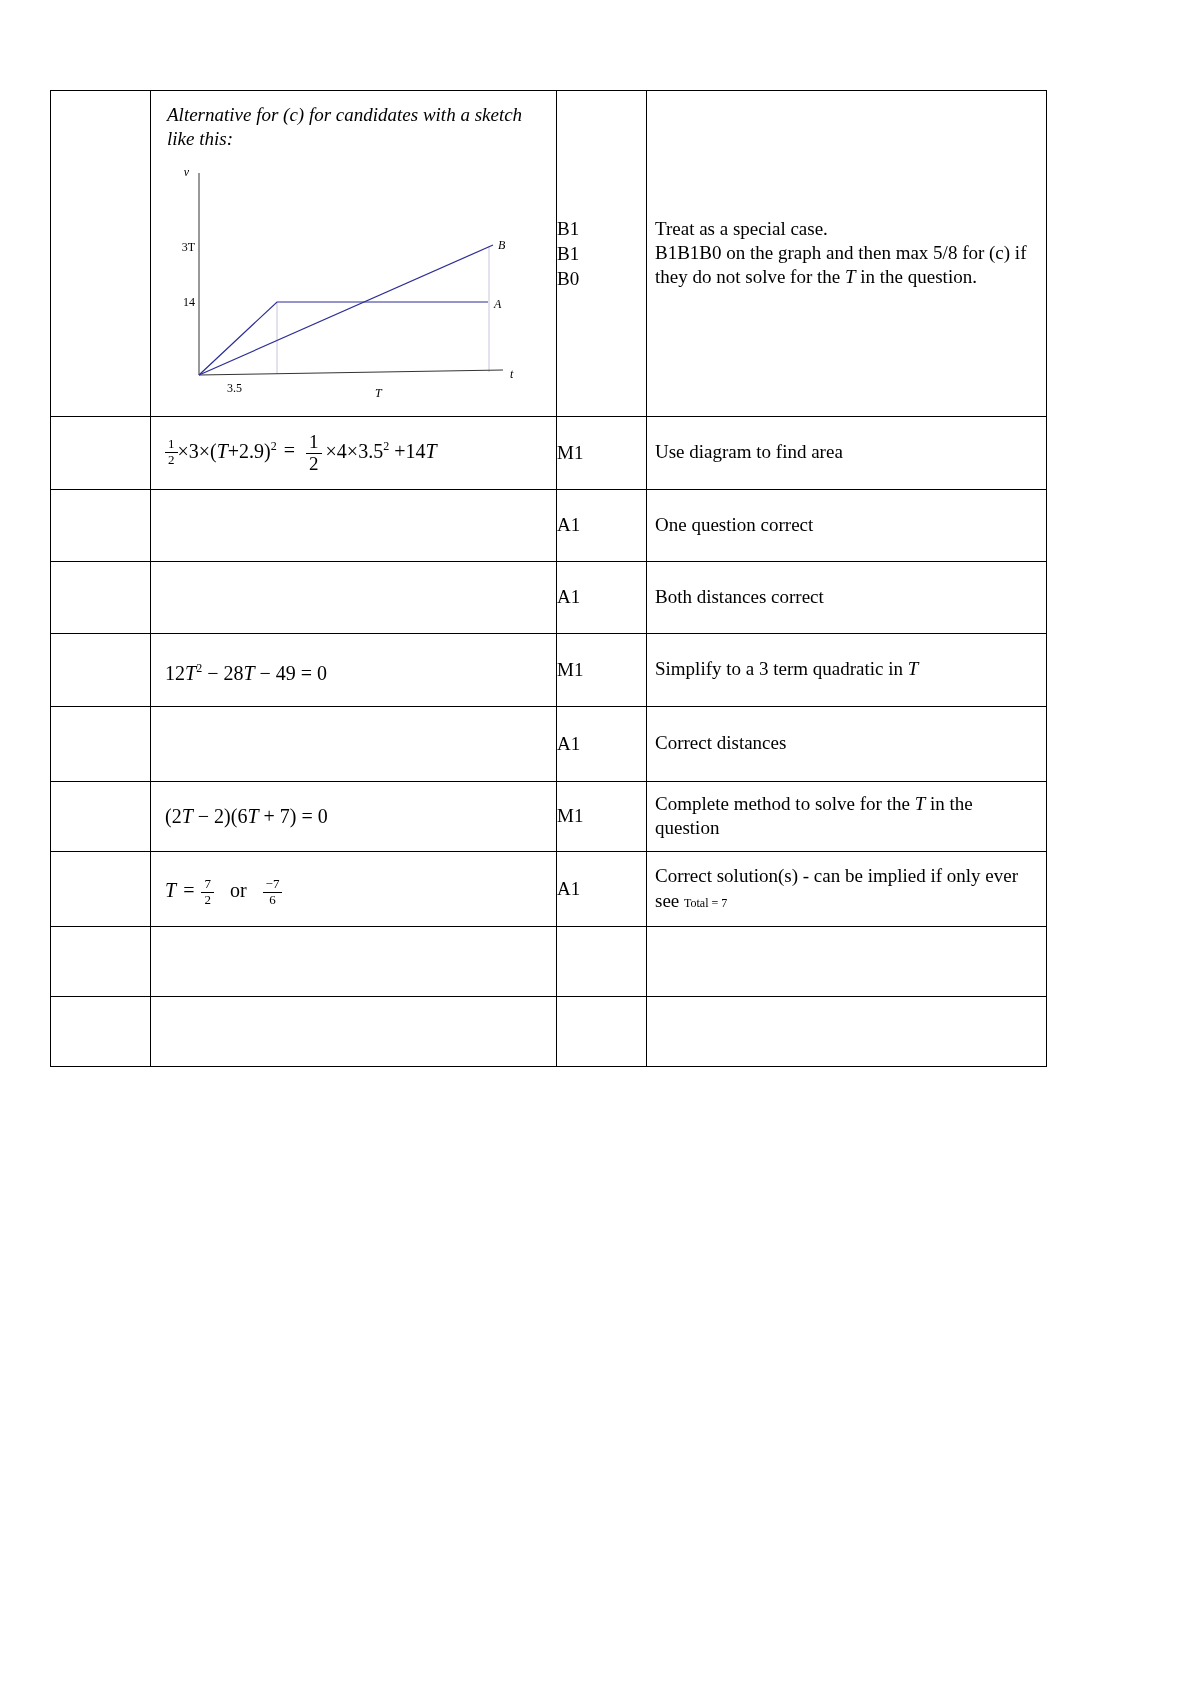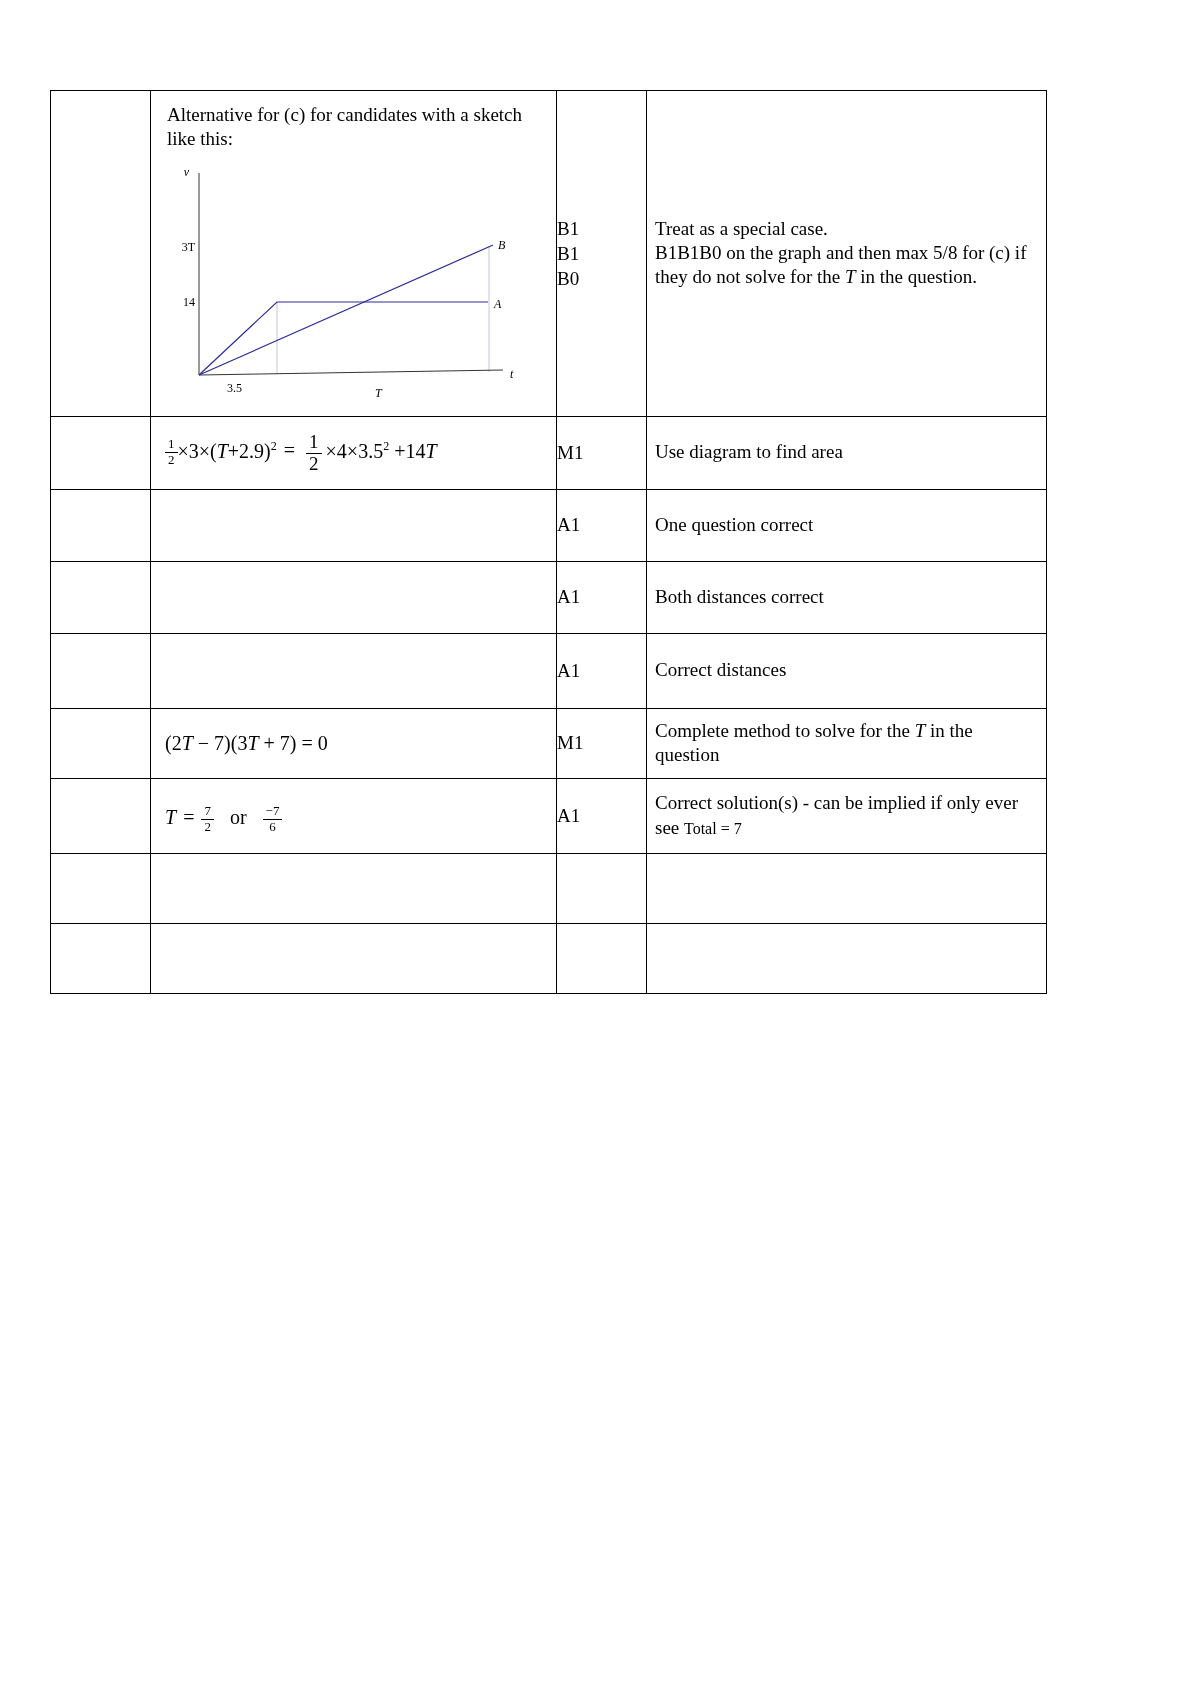--- a/index.html
+++ b/index.html
@@ -29,37 +29,37 @@
   tr.r9  td { height:75px; }
   tr.r10 td { height:70px; }
   tr.r11 td { height:70px; }
 
   td.working { padding-left:14px; }
   td.marks   { text-align:left; line-height:1.32; }
   td.comment { padding:9px 8px; line-height:1.28; }
   td.vtop    { vertical-align:top; }
   td.working.vtop { padding-top:8px; }
 
-  .alt-title { padding:4px 0 0 2px; line-height:1.25; }
+  .alt-title { padding:4px 0 0 2px; line-height:1.25;font-style:italic; }
   .graph-wrap { margin:8px 0 0 4px; }
   .glbl { font-family:"Liberation Serif", serif; font-size:12px; font-style:italic; fill:#000; }
   .gnum { font-family:"Liberation Serif", serif; font-size:12px; fill:#000; }
 
   .eq { font-size:20px; white-space:nowrap; }
   .var { font-style:italic; }
   .eq sup { font-size:12px; vertical-align:super; line-height:0; }
   .frac { display:inline-block; vertical-align:middle; text-align:center; line-height:1.05; }
   .frac span { display:block; }
   .frac .num { border-bottom:1px solid #000; padding:0 3px 1px; }
   .frac-sm { font-size:13px; position:relative; top:-1px; }
   .frac-lg { font-size:19px; margin:0 4px; }
   .eqsign { margin:0 7px; }
   .orword { margin:8px 16px; }
   .indent-more { padding-left:16px; }
-  .total-chunk { font-size:16px; }
+  .total-chunk { font-size:12px; }
 </style>
 </head>
 <body>
 
 <div class="page">
   <table class="ms">
     <colgroup>
         <col class="c1">
         <col class="c2">
         <col class="c3">
@@ -135,37 +135,51 @@
         <td></td>
         <td class="working"></td>
         <td class="marks">
             <div>A1</div>
           </td>
         <td class="comment">
             <p>Both distances correct</p>
           </td>
       </tr>
 
+      <tr class="r5">
+        <td></td>
+        <td class="working vtop">
+          <div class="eq">
+            <span>12</span><span class="var">T</span><sup>2</sup><span> − 28</span><span class="var">T</span><span> − 49 = 0</span>
+          </div>
+        </td>
+        <td class="marks">
+            <div>M1</div>
+          </td>
+        <td class="comment">
+            <p><span>Simplify to a 3 term quadratic in </span><span class="var">T</span></p>
+          </td>
+      </tr>
 
       <tr class="r6">
         <td></td>
         <td class="working"></td>
         <td class="marks">
             <div>A1</div>
           </td>
         <td class="comment">
             <p>Correct distances</p>
           </td>
       </tr>
 
       <tr class="r7">
         <td></td>
         <td class="working">
           <div class="eq">
-            <span>(2</span><span class="var">T</span><span> − 7)(3</span><span class="var">T</span><span> + 7) = 0</span>
+            <span>(2</span><span class="var">T</span><span> − 2)(6</span><span class="var">T</span><span> + 7) = 0</span>
           </div>
         </td>
         <td class="marks">
             <div>M1</div>
           </td>
         <td class="comment">
             <p><span>Complete method to solve for the </span><span class="var">T</span><span> in the question</span></p>
           </td>
       </tr>
 

